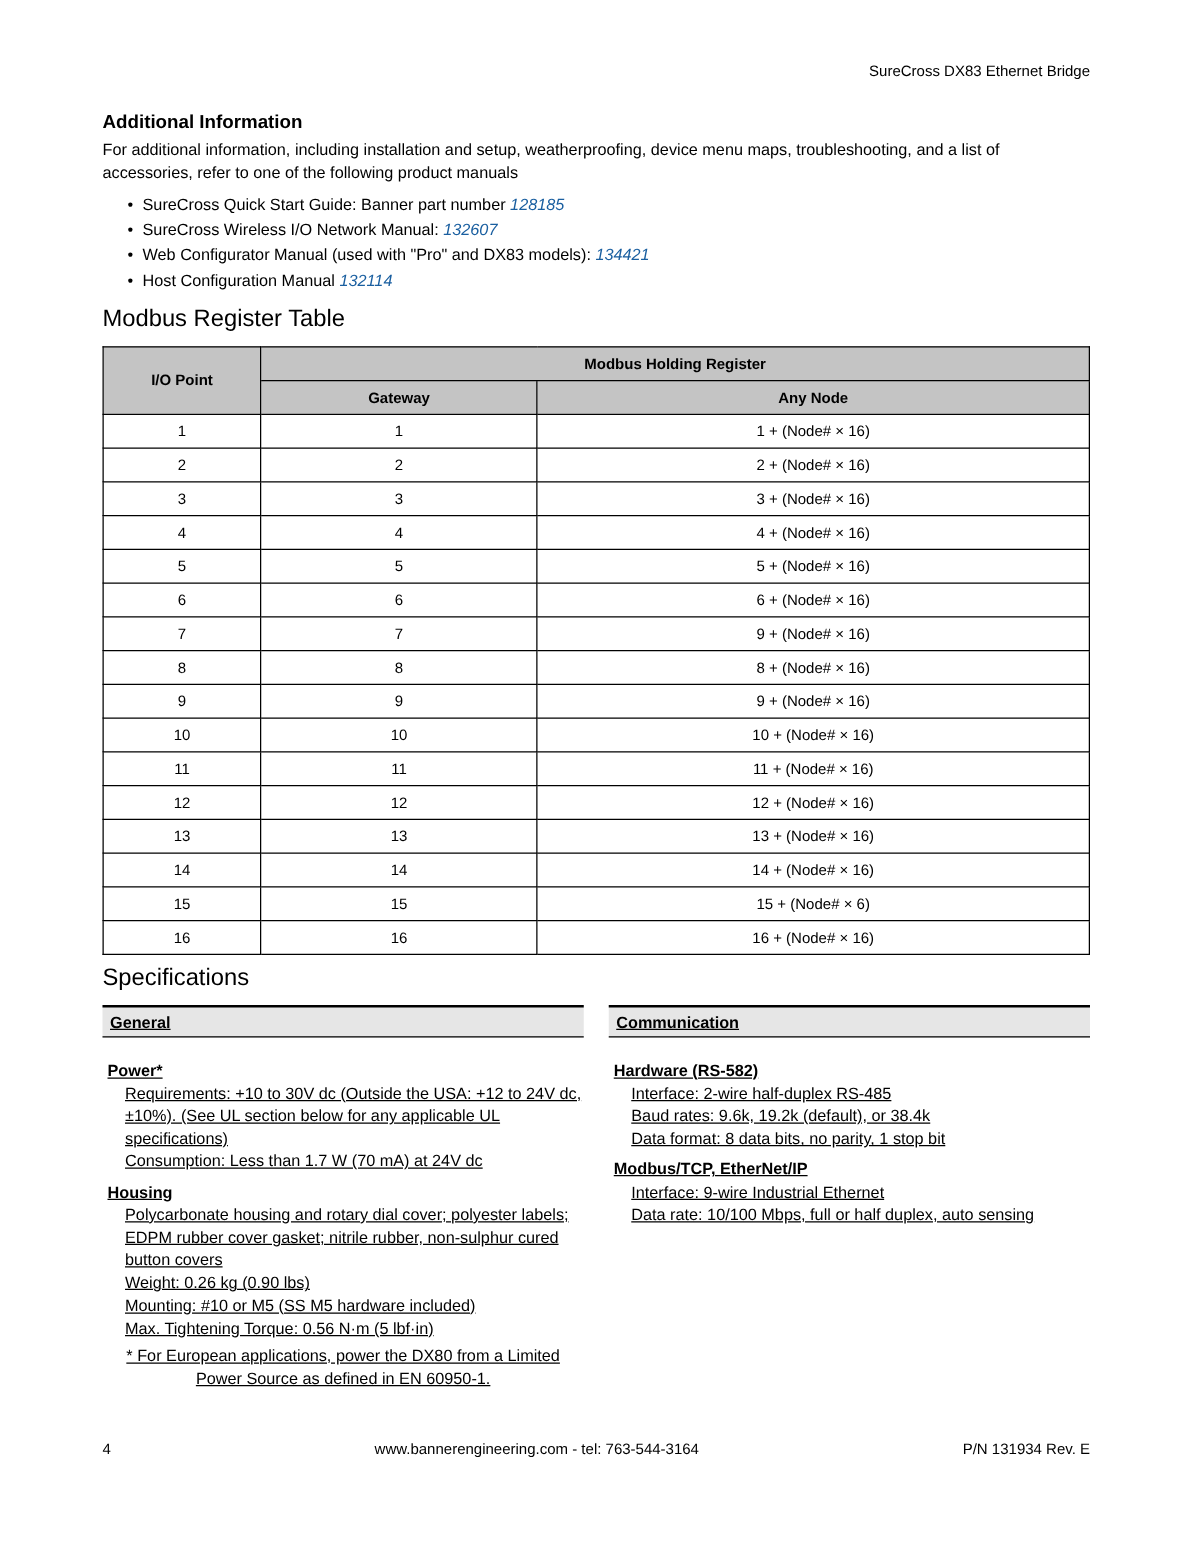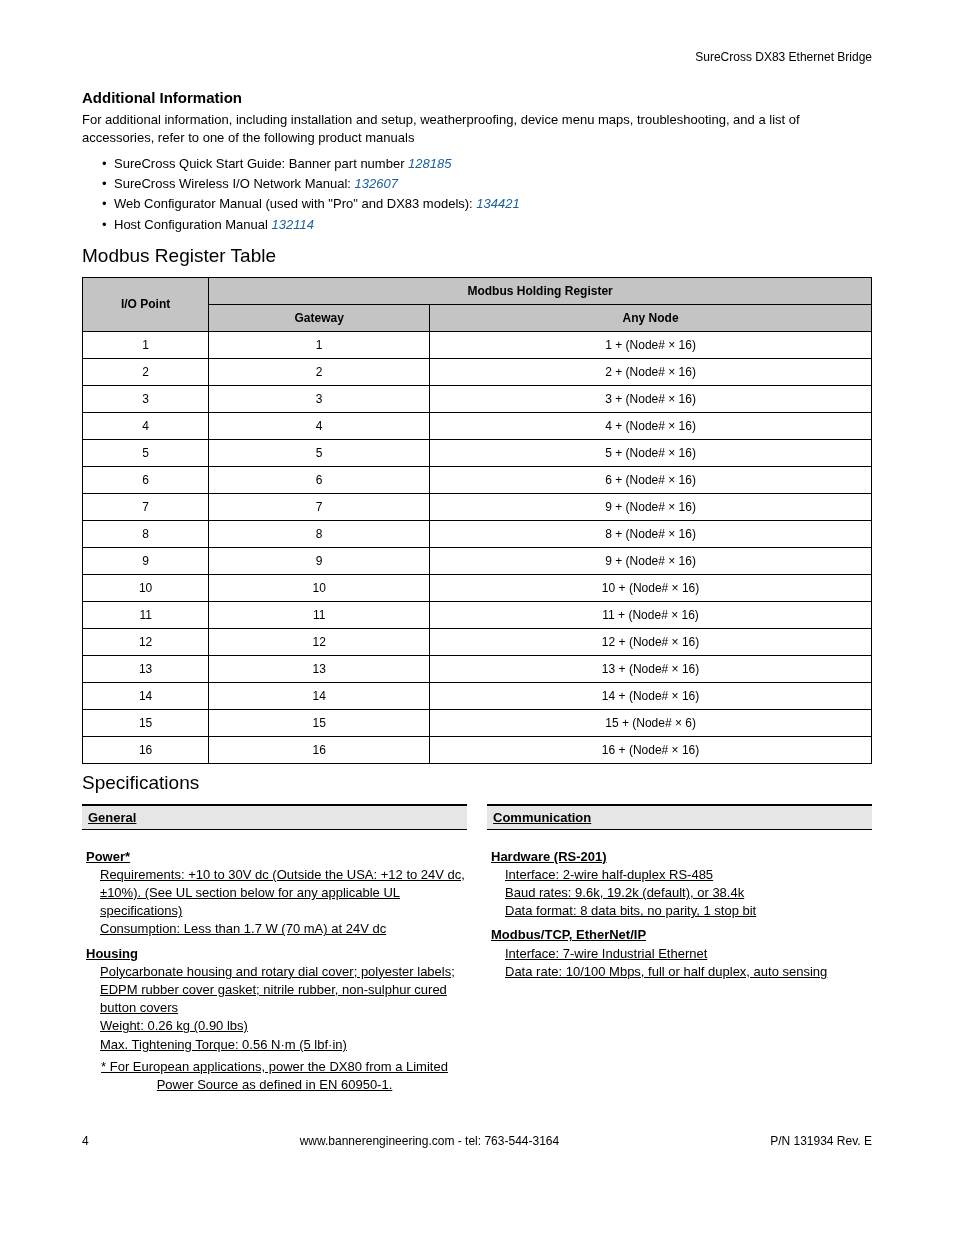--- a/index.html
+++ b/index.html
@@ -222,33 +222,34 @@
 <div class="specs">
   <div class="spec-col">
     <div class="spec-head">General</div>
     <div class="spec-body">
       <div class="spec-subhead">Power*</div>
       <div>Requirements: +10 to 30V dc (Outside the USA: +12 to 24V dc, ±10%). (See UL section below for any applicable UL specifications)</div>
       <div>Consumption: Less than 1.7 W (70 mA) at 24V dc</div>
       <div class="spec-subhead">Housing</div>
       <div>Polycarbonate housing and rotary dial cover; polyester labels; EDPM rubber cover gasket; nitrile rubber, non-sulphur cured button covers</div>
       <div>Weight: 0.26 kg (0.90 lbs)</div>
+      <div>Mounting: #10 or M5 (SS M5 hardware included)</div>
       <div>Max. Tightening Torque: 0.56 N·m (5 lbf·in)</div>
     </div>
     <div class="footnote">* For European applications, power the DX80 from a Limited Power Source as defined in EN 60950-1.</div>
   </div>
   <div class="spec-col">
     <div class="spec-head">Communication</div>
     <div class="spec-body">
-      <div class="spec-subhead">Hardware (RS-201)</div>
+      <div class="spec-subhead">Hardware (RS-582)</div>
       <div>Interface: 2-wire half-duplex RS-485</div>
       <div>Baud rates: 9.6k, 19.2k (default), or 38.4k</div>
       <div>Data format: 8 data bits, no parity, 1 stop bit</div>
       <div class="spec-subhead">Modbus/TCP, EtherNet/IP</div>
-      <div>Interface: 7-wire Industrial Ethernet</div>
+      <div>Interface: 9-wire Industrial Ethernet</div>
       <div>Data rate: 10/100 Mbps, full or half duplex, auto sensing</div>
     </div>
   </div>
 </div>
 
 <div class="footer">
   <span>4</span>
   <span>www.bannerengineering.com - tel: 763-544-3164</span>
   <span>P/N 131934 Rev. E</span>
 </div>

